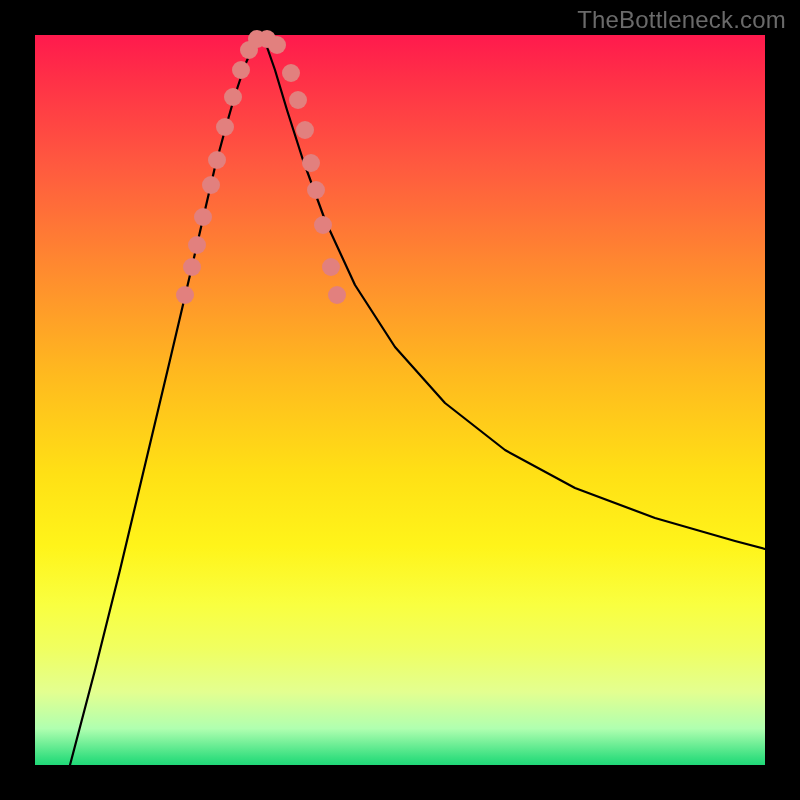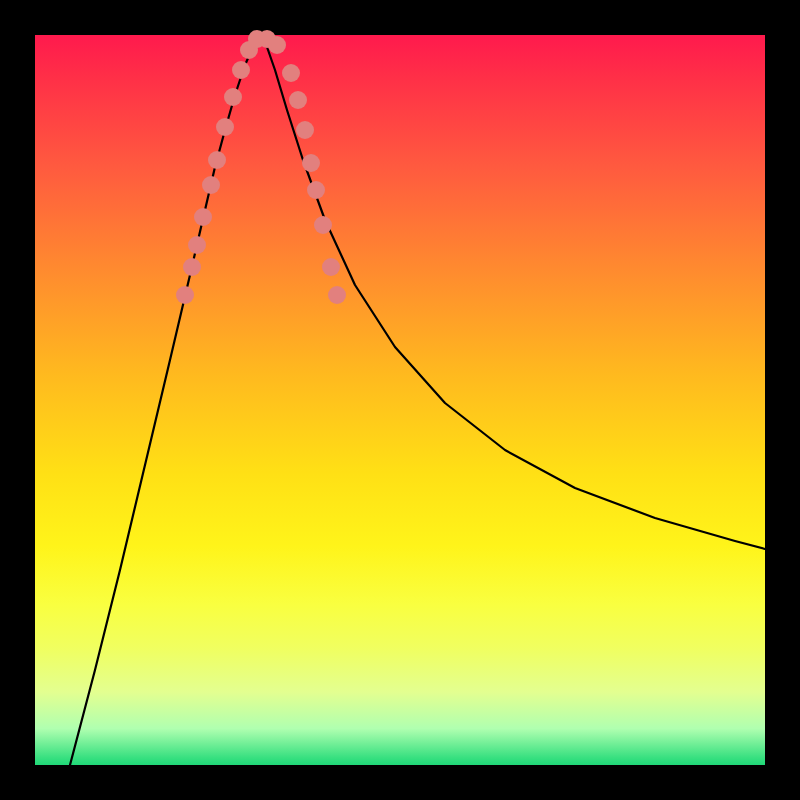--- a/index.html
+++ b/index.html
@@ -96,13 +96,14 @@
           <circle cx="263" cy="65" r="9" class="dot"></circle>
           <circle cx="270" cy="95" r="9" class="dot"></circle>
           <circle cx="276" cy="128" r="9" class="dot"></circle>
           <circle cx="281" cy="155" r="9" class="dot"></circle>
           <circle cx="288" cy="190" r="9" class="dot"></circle>
           <circle cx="296" cy="232" r="9" class="dot"></circle>
           <circle cx="302" cy="260" r="9" class="dot"></circle>
         </g>
     </svg>
   </div>
+  <div class="watermark">TheBottleneck.com</div>
 </div>
 
 </body></html>

